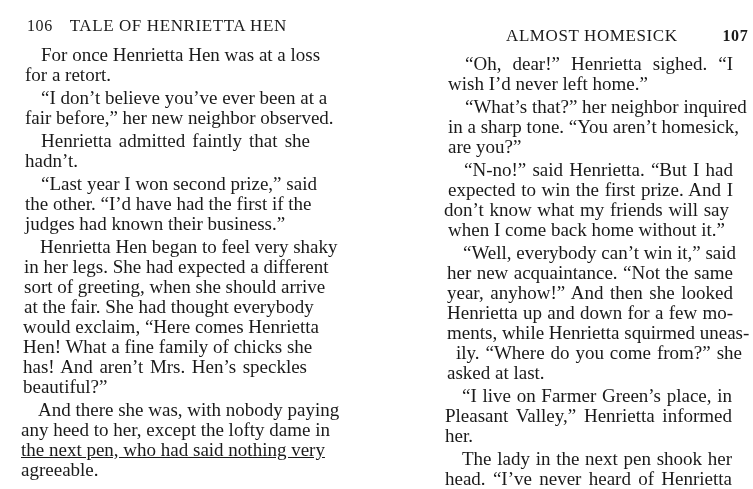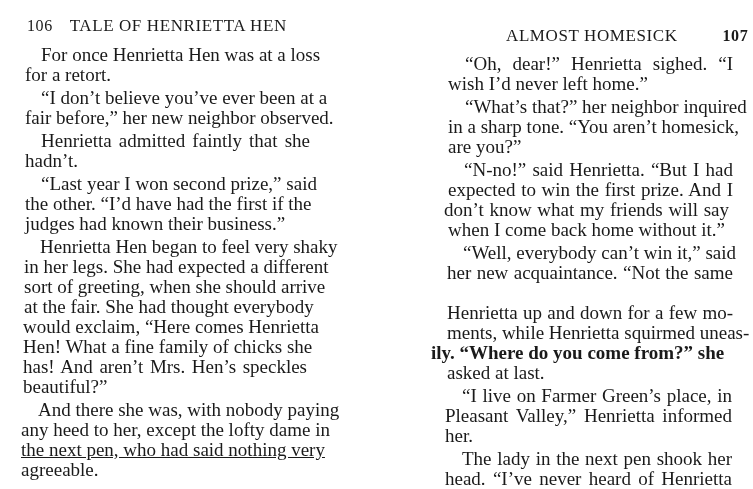--- a/index.html
+++ b/index.html
@@ -53,22 +53,23 @@
   <div class="line" style="left:72px;top:74px;">wish I’d never left home.”</div>
   <div class="line just" style="left:72px;top:117px;width:285px;">in a sharp tone.  “You aren’t homesick,</div>
   <div class="line just" style="left:89px;top:97px;width:268px;">“What’s that?” her neighbor inquired</div>
   <div class="line" style="left:72px;top:137px;">are you?”</div>
   <div class="line just" style="left:88px;top:160px;width:269px;">“N-no!” said Henrietta.  “But I had</div>
   <div class="line just" style="left:72px;top:180px;width:285px;">expected to win the first prize.  And I</div>
   <div class="line just" style="left:68px;top:200px;width:285px;">don’t know what my friends will say</div>
   <div class="line" style="left:72px;top:220px;">when I come back home without it.”</div>
   <div class="line just" style="left:87px;top:243px;width:270px;">“Well, everybody can’t win it,” said</div>
   <div class="line just" style="left:71px;top:263px;width:286px;">her new acquaintance.  “Not the same</div>
+  <div class="line just" style="left:71px;top:283px;width:286px;">year, anyhow!”  And then she looked</div>
   <div class="line just" style="left:71px;top:303px;width:286px;">Henrietta up and down for a few mo-</div>
   <div class="line just" style="left:71px;top:323px;width:286px;">ments, while Henrietta squirmed uneas-</div>
-  <div class="line just" style="left:55px;top:343px;width:286px;font-weight:bold;">ily.  “Where do you come from?” she</div>
+  <div class="line just" style="left:80px;top:343px;width:286px;">ily.  “Where do you come from?” she</div>
   <div class="line" style="left:71px;top:363px;">asked at last.</div>
   <div class="line just" style="left:86px;top:386px;width:270px;">“I live on Farmer Green’s place, in</div>
   <div class="line just" style="left:69px;top:406px;width:287px;">Pleasant Valley,” Henrietta informed</div>
   <div class="line" style="left:69px;top:426px;">her.</div>
   <div class="line just" style="left:86px;top:449px;width:270px;">The lady in the next pen shook her</div>
   <div class="line just" style="left:69px;top:469px;width:287px;">head.  “I’ve never heard of Henrietta</div>
 </div>
 
 </body></html>

